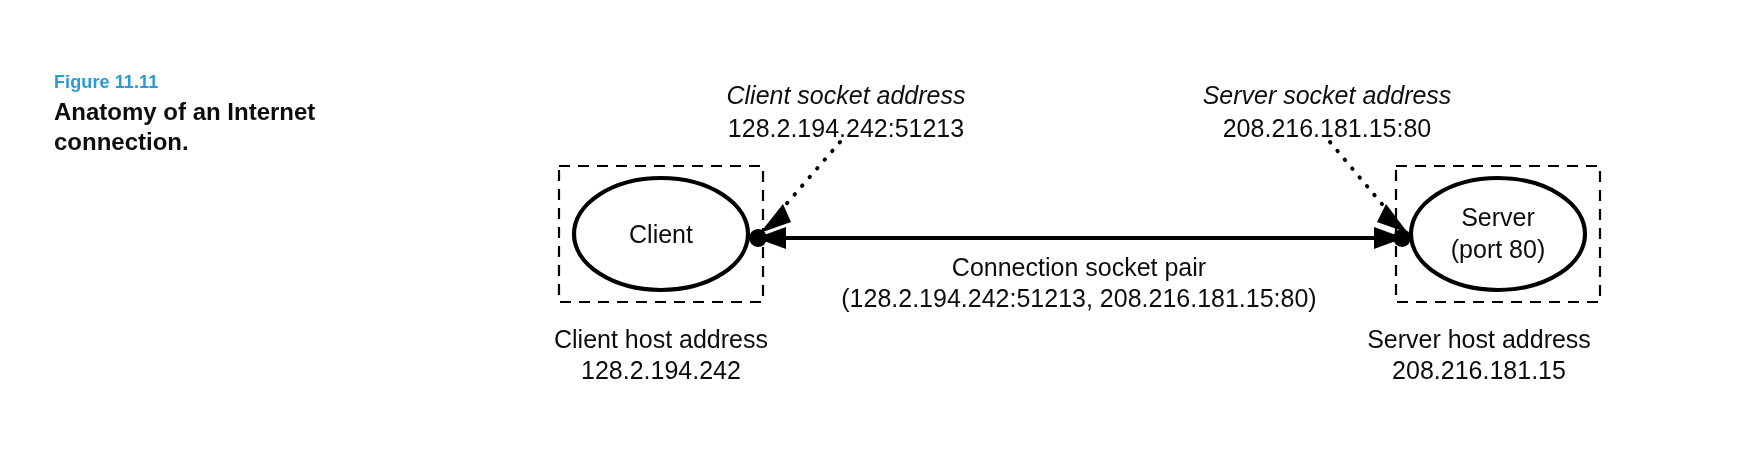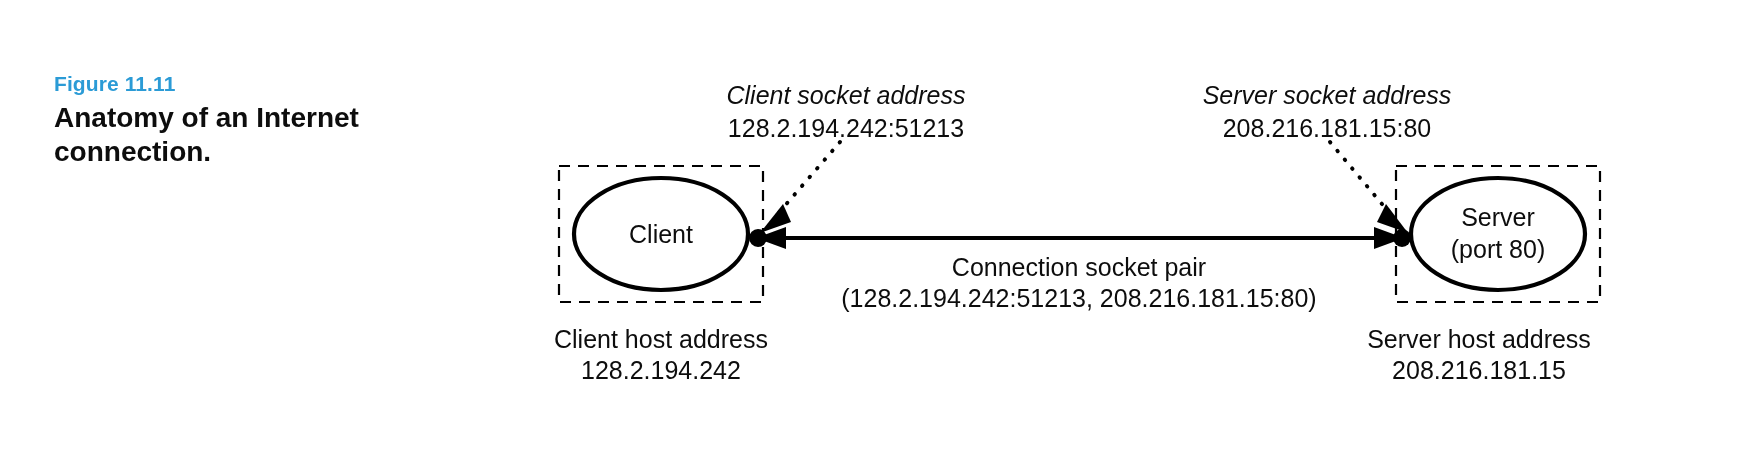--- a/index.html
+++ b/index.html
@@ -20,28 +20,28 @@
   }
 
   
   .caption {
     position: absolute;
     left: 54px;
     top: 72px;
     width: 400px;
   }
   .caption-number {
-    font-size: 21px;
+    font-size: 18px;
     font-weight: bold;
     color: #2B9BD6;
     line-height: 1.18;
     letter-spacing: 0.1px;
   }
   .caption-title {
-    font-size: 28px;
+    font-size: 24px;
     font-weight: bold;
     color: #0d0d0d;
     line-height: 1.22;
     margin-top: 4px;
     max-width: 360px;
   }
 
   
   #diagram {
     position: absolute;

